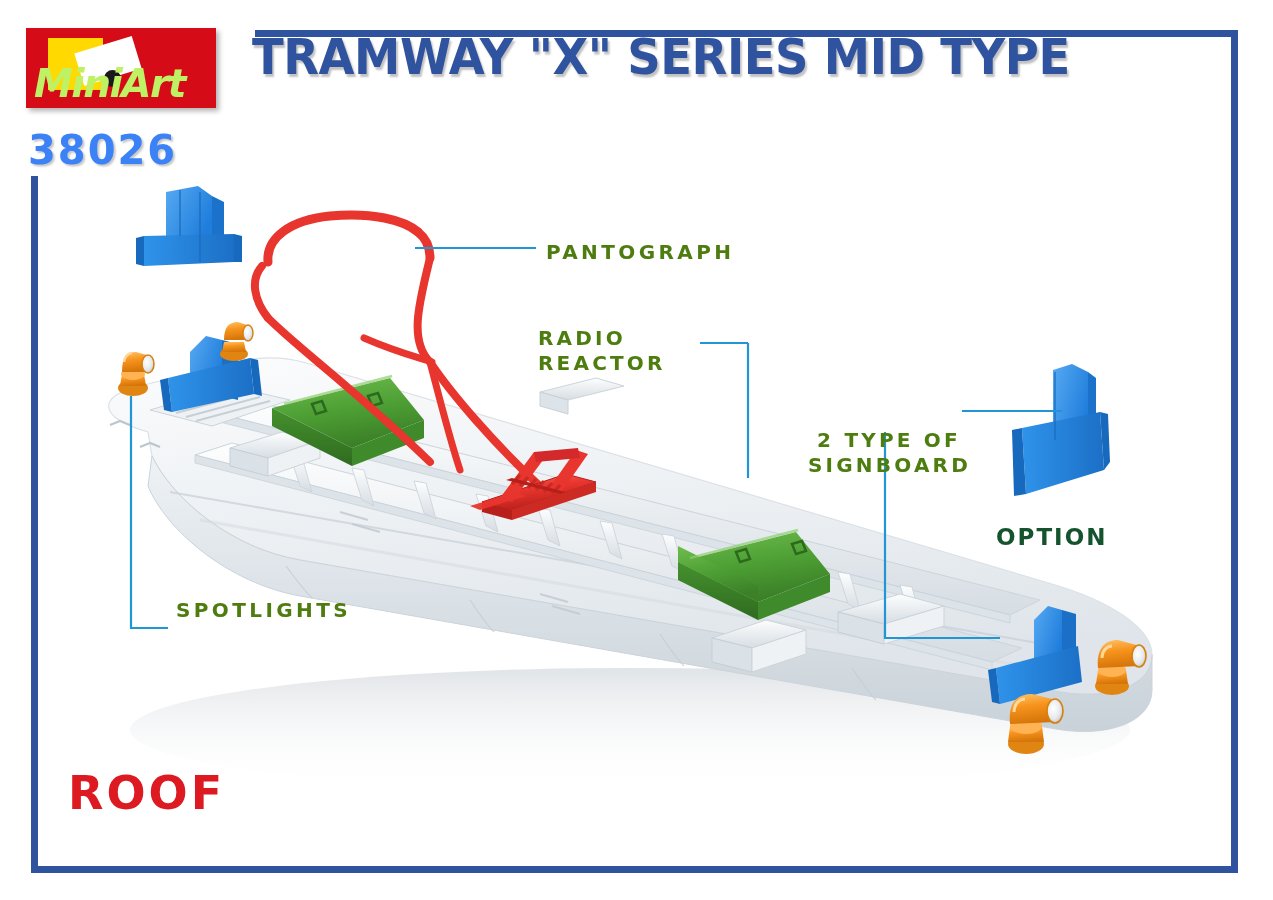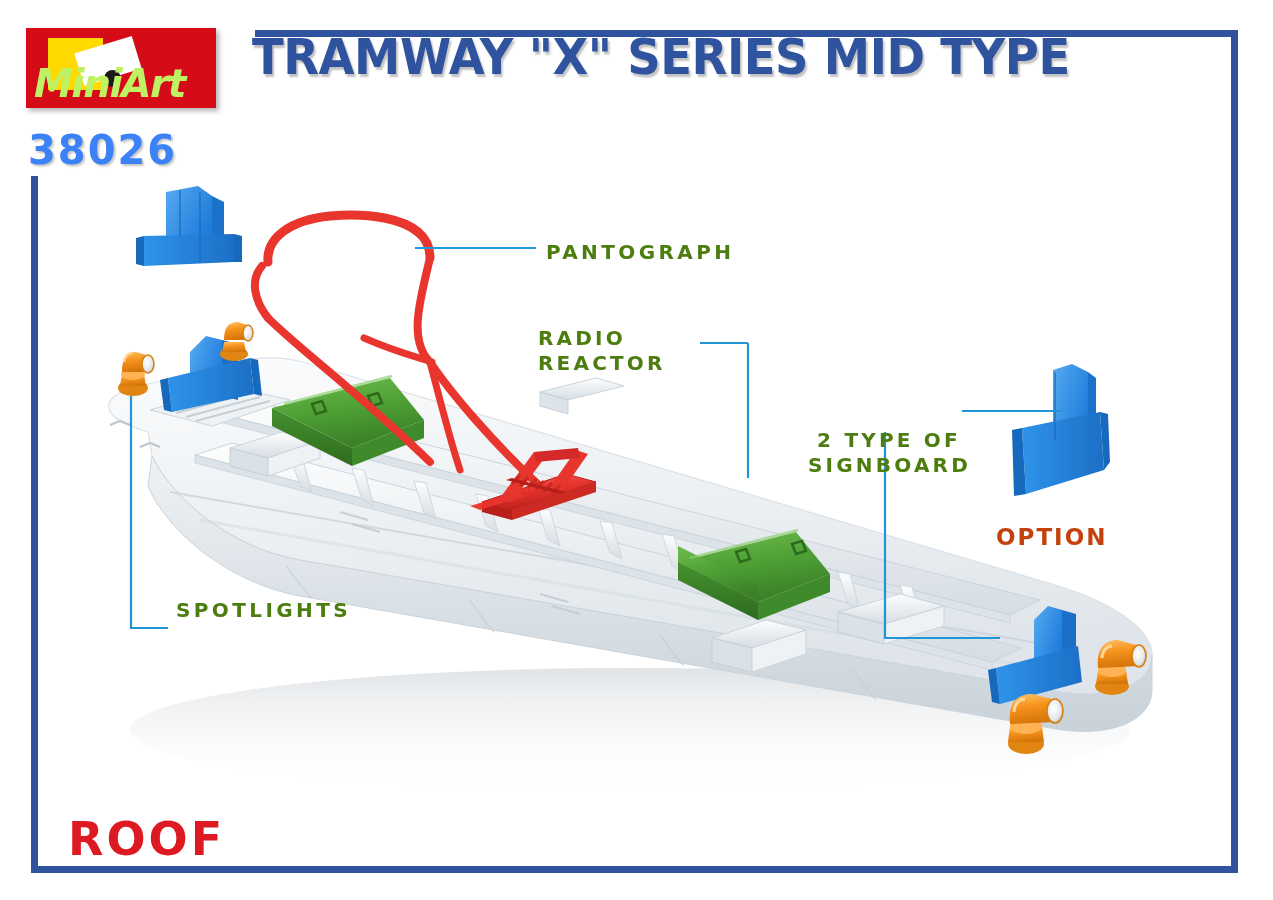--- a/index.html
+++ b/index.html
@@ -29,23 +29,23 @@
 
   
   #title{position:absolute;left:252px;top:28px;width:920px;height:62px;
          color:#2f539e;font-weight:bold;font-size:50px;line-height:58px;
          letter-spacing:-0.5px;white-space:nowrap;
          transform:scaleX(.93);transform-origin:left center;
          text-shadow:2px 3px 2px rgba(120,120,120,.45);}
   #kitnum{position:absolute;left:28px;top:128px;color:#3b82f6;
           font-weight:bold;font-size:40px;line-height:44px;letter-spacing:2px;
           text-shadow:2px 2px 2px rgba(130,130,130,.45);}
-  #roof-label{position:absolute;left:68px;top:814px;color:#dd1a22;
+  #roof-label{position:absolute;left:68px;top:768px;color:#dd1a22;
           font-weight:bold;font-size:46px;line-height:50px;letter-spacing:3px;}
-  #option-label{position:absolute;left:996px;top:524px;color:#c2410c;
+  #option-label{position:absolute;left:996px;top:524px;color:#14532d;
           font-weight:bold;font-size:23px;line-height:26px;letter-spacing:2px;}
 
   
   .callout{position:absolute;color:#4d7c0f;font-weight:bold;font-size:20px;
            line-height:25px;letter-spacing:3.4px;white-space:pre;}
   #cl-pantograph{left:546px;top:240px;}
   #cl-radio{left:538px;top:326px;text-align:left;width:204px;letter-spacing:3.2px;}
   #cl-signboard{left:808px;top:404px;text-align:center;width:162px;letter-spacing:3.2px;margin-top:24px;}
   #cl-spotlights{left:176px;top:598px;}
 

